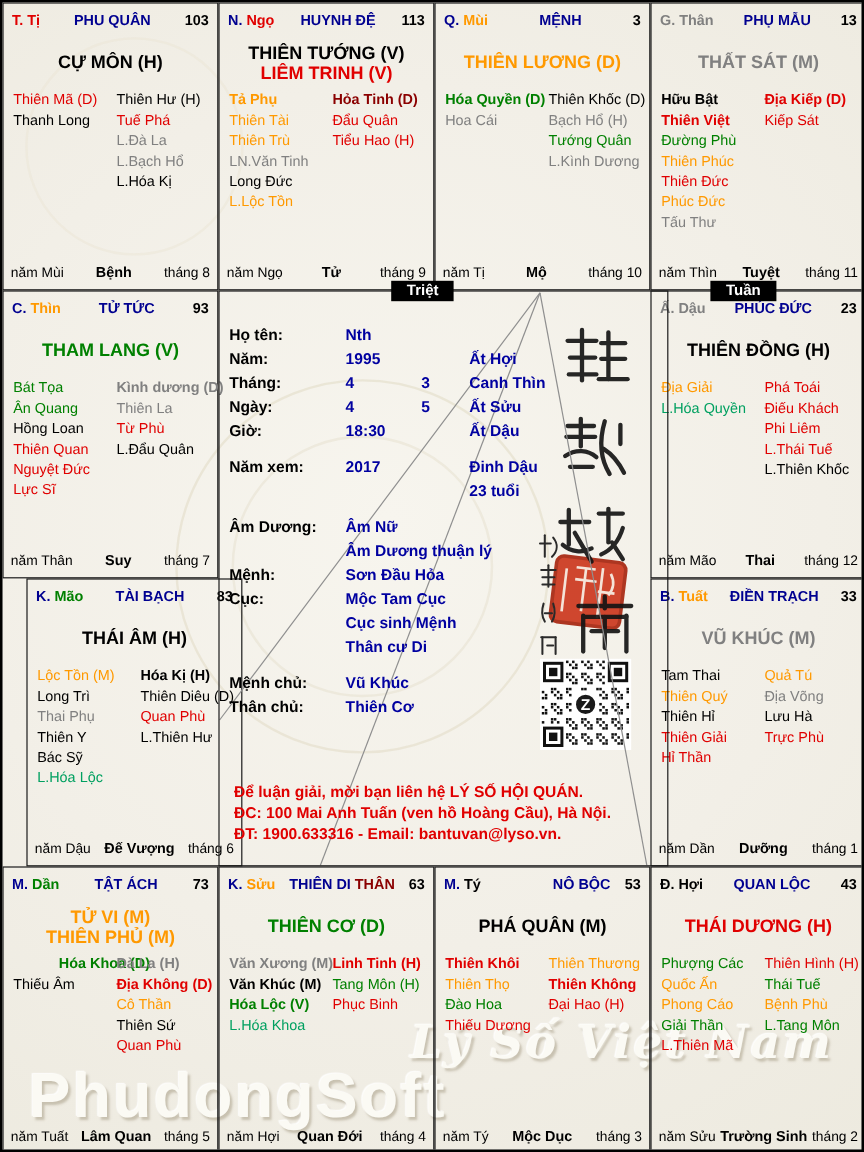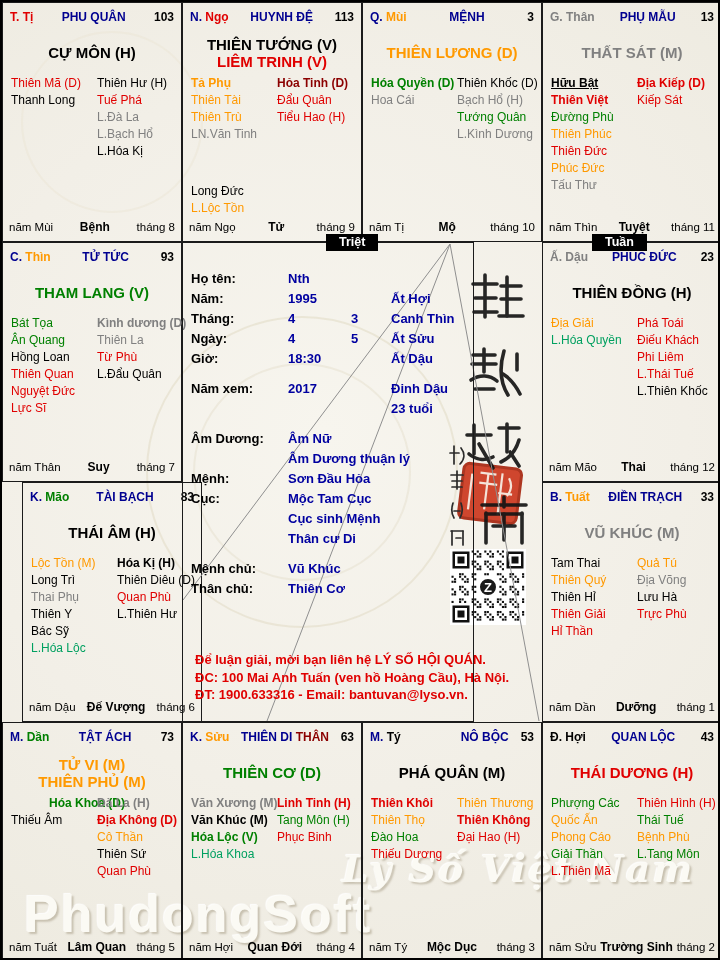--- a/index.html
+++ b/index.html
@@ -21,21 +21,21 @@
   .hn{flex:1;text-align:center;}
   .stars{position:absolute;left:0;right:0;text-align:center;font-size:15px;font-weight:bold;
          line-height:17px;white-space:nowrap;}
   .lcol{position:absolute;left:8px;top:72px;font-size:12px;line-height:17px;white-space:nowrap;}
   .rcol{position:absolute;left:94px;top:72px;font-size:12px;line-height:17px;white-space:nowrap;}
   .ftr{position:absolute;bottom:7px;left:6px;right:6px;display:flex;justify-content:space-between;
        align-items:baseline;font-size:11.5px;white-space:nowrap;}
   .fm{font-weight:bold;font-size:12px;}
   #art{z-index:3;}
   #lines{z-index:4;}
-  #center{position:absolute;left:180px;top:240px;width:292px;height:480px;z-index:5;
+  #center{position:absolute;left:180px;top:240px;width:375px;height:480px;z-index:5;
           border:1px solid #1b1b1b;box-sizing:border-box;}
   .crow span{position:absolute;font-size:13px;font-weight:bold;white-space:nowrap;}
   .clabel{color:#000;}
   .cval{color:#0000A0;}
   #contact{position:absolute;left:12px;top:408px;color:#e00000;font-weight:bold;
            font-size:13px;line-height:17.5px;white-space:nowrap;}
   .badge{position:absolute;z-index:6;background:#000;color:#fff;font-weight:bold;
          font-size:12.5px;line-height:17px;padding:0 13px;}
   #triet{left:324px;top:232px;}
   #tuan{left:590px;top:232px;}
@@ -89,21 +89,21 @@
         </div>
         <div class="stars" style="top: 33px;">
           <div style="color: rgb(0, 0, 0); font-weight: bold;">THIÊN TƯỚNG (V)</div>
           <div style="color: rgb(224, 0, 0); font-weight: bold;">LIÊM TRINH (V)</div>
         </div>
         <div class="lcol">
           <div style="color: rgb(255, 153, 0); font-weight: bold;">Tả Phụ</div>
           <div style="color: rgb(255, 153, 0);">Thiên Tài</div>
           <div style="color: rgb(255, 153, 0);">Thiên Trù</div>
           <div style="color: rgb(128, 128, 128);">LN.Văn Tinh</div>
-          <div style="color: rgb(0, 0, 0); margin-top: 40px;">Long Đức</div>
+          <div style="color: rgb(0, 0, 0);">Long Đức</div>
           <div style="color: rgb(255, 153, 0);">L.Lộc Tồn</div>
         </div>
         <div class="rcol">
           <div style="color: rgb(139, 0, 0); font-weight: bold;">Hỏa Tinh (D)</div>
           <div style="color: rgb(224, 0, 0);">Đẩu Quân</div>
           <div style="color: rgb(224, 0, 0);">Tiểu Hao (H)</div>
         </div>
         <div class="ftr">
           <span class="fl" style="color: rgb(0, 0, 0);">năm Ngọ</span>
           <span class="fm" style="color: rgb(0, 0, 0); font-weight: bold;">Tử</span>
@@ -138,21 +138,21 @@
       <div class="cell" style="left: 540px; top: 0px;">
         <div class="hdr">
           <span class="hl"><span style="color: rgb(128, 128, 128); font-weight: bold;">G. </span><span style="color: rgb(128, 128, 128); font-weight: bold;">Thân</span></span>
           <span class="hn"><span style="color: rgb(0, 0, 144); font-weight: bold;">PHỤ MẪU</span></span>
           <span class="hno" style="color: rgb(0, 0, 0); font-weight: bold;">13</span>
         </div>
         <div class="stars" style="top: 41px;">
           <div style="color: rgb(128, 128, 128); font-weight: bold;">THẤT SÁT (M)</div>
         </div>
         <div class="lcol">
-          <div style="color: rgb(0, 0, 0); font-weight: bold; text-decoration: underline;">Hữu Bật</div>
+          <div style="color: rgb(0, 0, 0); font-weight: bold;">Hữu Bật</div>
           <div style="color: rgb(224, 0, 0); font-weight: bold;">Thiên Việt</div>
           <div style="color: rgb(0, 128, 0);">Đường Phù</div>
           <div style="color: rgb(255, 153, 0);">Thiên Phúc</div>
           <div style="color: rgb(224, 0, 0);">Thiên Đức</div>
           <div style="color: rgb(255, 153, 0);">Phúc Đức</div>
           <div style="color: rgb(128, 128, 128);">Tấu Thư</div>
         </div>
         <div class="rcol">
           <div style="color: rgb(224, 0, 0); font-weight: bold;">Địa Kiếp (D)</div>
           <div style="color: rgb(224, 0, 0);">Kiếp Sát</div>

